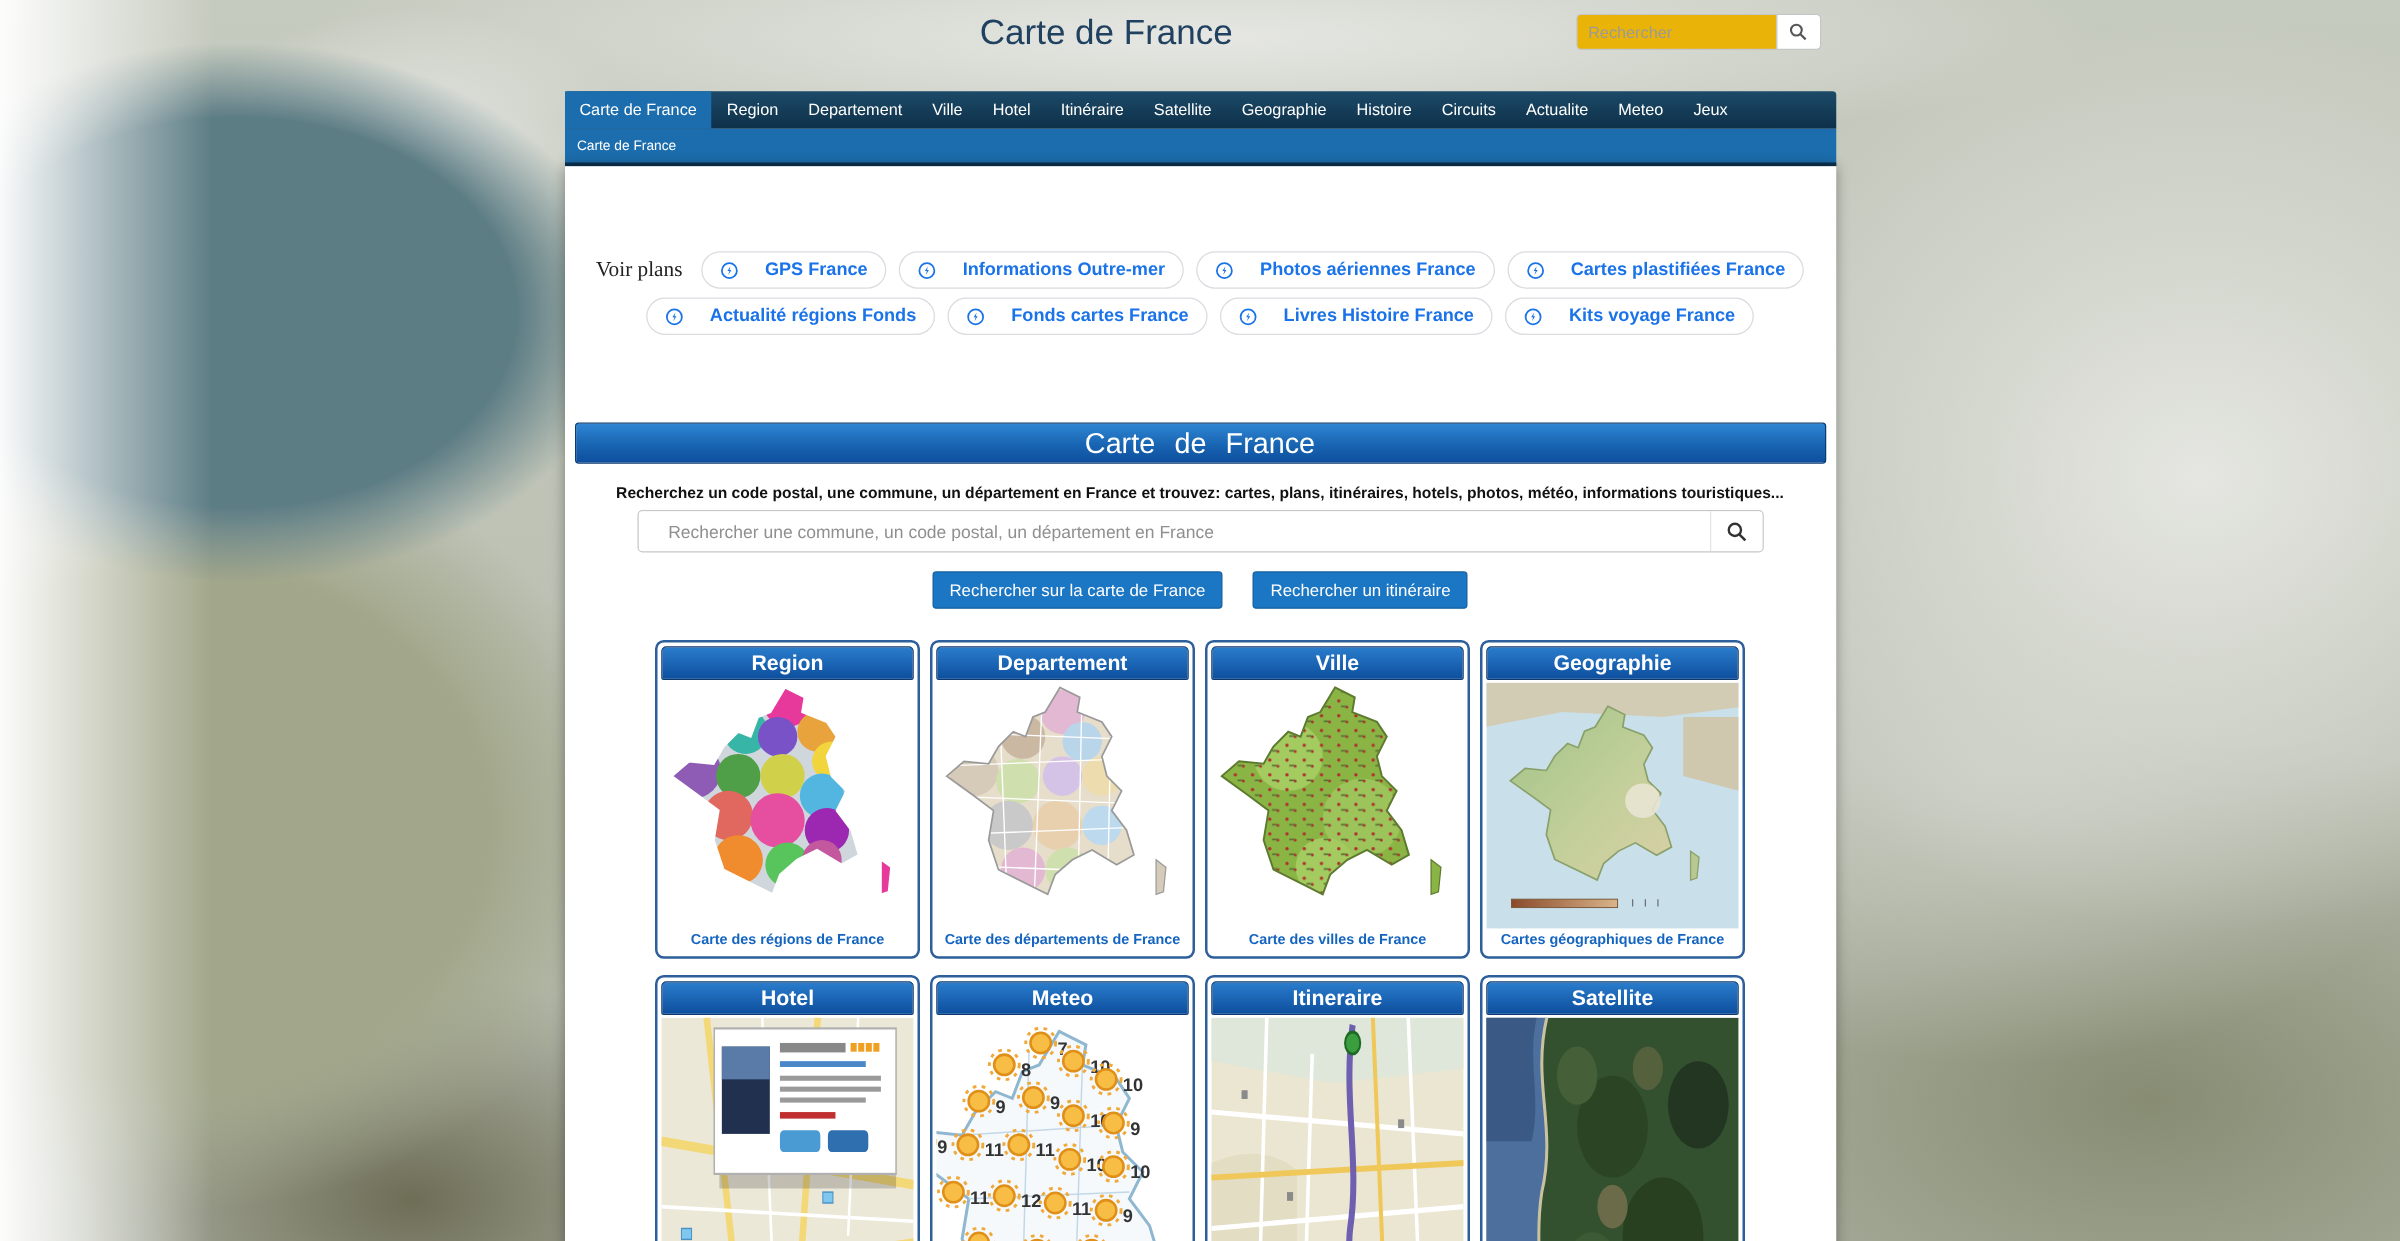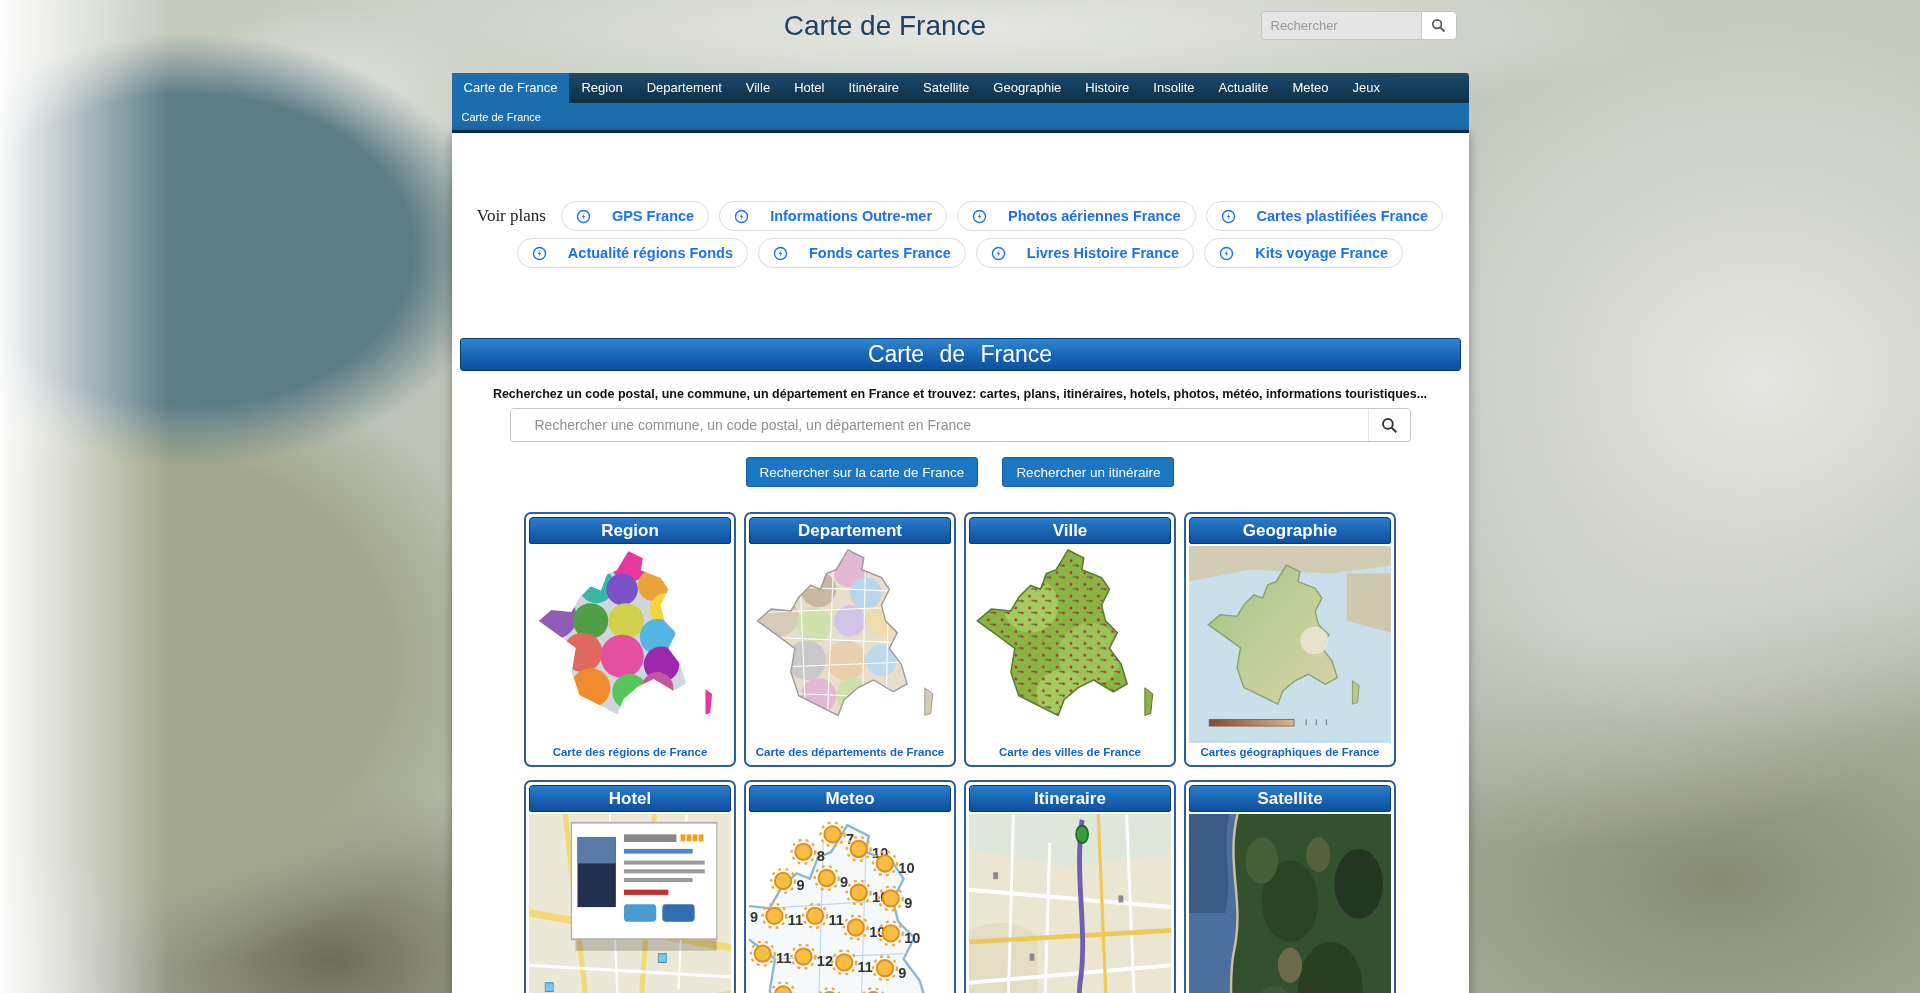--- a/index.html
+++ b/index.html
@@ -18,21 +18,21 @@
       linear-gradient(180deg,#c6cbbf,#b2b7a9);
   }
   .page{width:1017px;margin:0 auto;position:relative;}
   
   .site-header{height:73px;position:relative;}
   .logo{position:absolute;left:2px;top:1px;width:132px;height:60px;cursor:pointer;}
   .logo svg{width:100%;height:100%;}
   .logo-text{position:absolute;left:0;bottom:9px;font-size:15.5px;font-weight:bold;color:#1e3a70;text-shadow:0 1px 1px rgba(255,255,255,.7);letter-spacing:.2px;}
   .site-title{position:absolute;top:10px;left:0;right:150px;text-align:center;font-size:28px;font-weight:400;color:#20415f;}
   .top-search{position:absolute;right:12px;top:11px;display:flex;}
-  .top-search input{width:160px;height:29px;border:1px solid #c6c6c6;border-right:none;border-radius:4px 0 0 4px;background:#e5e5e5;padding:0 9px;font-size:13px;color:#444;}
+  .top-search input{width:160px;height:29px;border:1px solid #c6c6c6;border-right:none;border-radius:4px 0 0 4px;background:#eab308;padding:0 9px;font-size:13px;color:#444;}
   .top-search input::placeholder{color:#9a9a9a;}
   .top-search button{width:36px;height:29px;border:1px solid #c6c6c6;border-radius:0 4px 4px 0;background:#fff;cursor:pointer;display:flex;align-items:center;justify-content:center;}
   
   .main-nav{display:flex;height:30px;background:linear-gradient(#1c4a68,#0e3049);border-radius:3px 3px 0 0;}
   .tab{color:#fff;font-size:13px;line-height:30px;padding:0 12px;text-decoration:none;white-space:nowrap;cursor:pointer;}
   .tab.active{background:#1c6dad;}
   
   .breadcrumb-bar{height:30px;background:#1c6dad;border-bottom:3px solid #0c3150;color:#fff;font-size:11px;line-height:28px;padding-left:10px;cursor:pointer;}
   
   .content{background:#fff;min-height:900px;padding-top:68px;box-shadow:0 0 10px rgba(0,0,0,.35);}
@@ -104,21 +104,21 @@
   <nav class="main-nav">
     <a class="tab active">Carte de France</a>
     <a class="tab">Region</a>
     <a class="tab">Departement</a>
     <a class="tab">Ville</a>
     <a class="tab">Hotel</a>
     <a class="tab">Itinéraire</a>
     <a class="tab">Satellite</a>
     <a class="tab">Geographie</a>
     <a class="tab">Histoire</a>
-    <a class="tab">Insolite</a>
+    <a class="tab">Circuits</a>
     <a class="tab">Actualite</a>
     <a class="tab">Meteo</a>
     <a class="tab">Jeux</a>
   </nav>
 
   <div class="breadcrumb-bar">Carte de France</div>
 
   <main class="content">
 
     <section>

